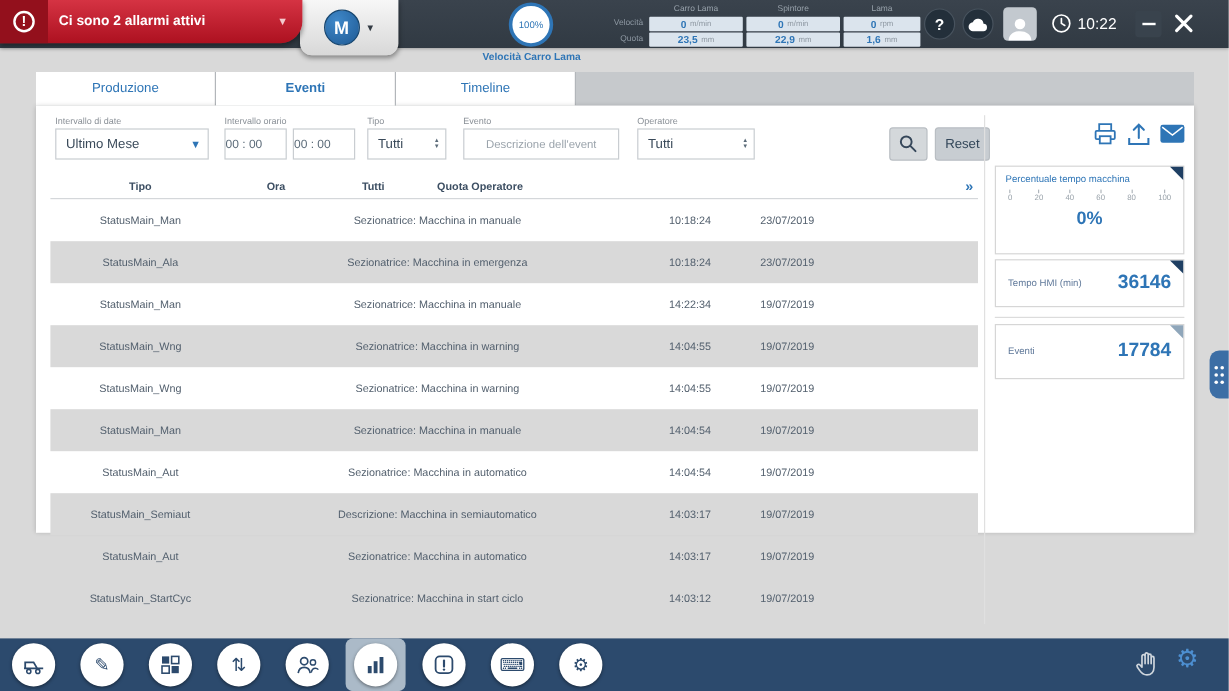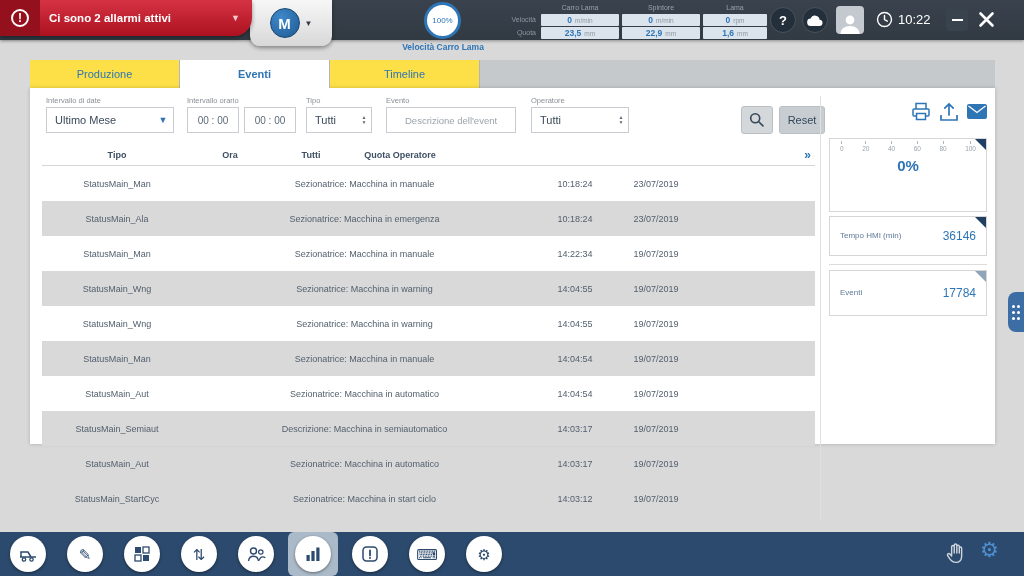--- a/index.html
+++ b/index.html
@@ -34,31 +34,31 @@
   .avatar{position:absolute;left:836px;top:6px;width:28px;height:28px;background:#c3c9cf;border-radius:4px;display:flex;align-items:flex-end;justify-content:center;overflow:hidden;cursor:pointer;z-index:21}
   .clockw{position:absolute;left:876px;top:11px;display:flex;align-items:center;gap:5px;z-index:21}
   .clock-txt{color:#fff;font-size:13px}
   .minbox{position:absolute;left:946px;top:9px;width:22px;height:22px;background:#39434d;border-radius:3px;display:flex;align-items:center;justify-content:center;cursor:pointer;z-index:21}
   .minbar{width:11px;height:2.5px;background:#fff}
   .closebtn{position:absolute;left:978px;top:11px;cursor:pointer;z-index:21}
 
   
   .tabband{position:absolute;left:30px;top:60px;width:965px;height:28px;background:#c6c9cc;z-index:5}
   .tab{position:absolute;top:60px;height:28px;width:150px;display:flex;align-items:center;justify-content:center;font-size:11px;color:#2e75b6;cursor:pointer;z-index:6;border-right:1px solid #b2b6ba}
-  .tab.inactive{background:#fde047}
+  .tab.inactive{background:#ffffff}
   .tab.active{background:#fff;font-weight:bold;z-index:7}
 
   
   .content{position:absolute;left:30px;top:88px;width:965px;height:356px;background:#fff;box-shadow:0 0 4px rgba(0,0,0,.2);z-index:6}
   .flabel{position:absolute;font-size:7.5px;color:#8a9097}
   .ctrl{position:absolute;height:26px;background:#fff;border:1px solid #c9cdd1;display:flex;align-items:center;font-size:11px;color:#3a4a5a;cursor:pointer}
   .ctrl .val{flex:1;padding-left:8px;white-space:nowrap;overflow:hidden}
   .caret-dd{width:20px;text-align:center;color:#2e75b6;font-size:9px}
   .spin{width:14px;display:flex;flex-direction:column;align-items:center;justify-content:center;color:#5a6a78;font-size:5px;line-height:5px}
-  .timebox{justify-content:center;color:#5a6a78;font-size:10px;cursor:text}
+  .timebox{color:#5a6a78;font-size:10px;cursor:text}
   input.evt{position:absolute;height:26px;border:1px solid #c9cdd1;font-size:9.5px;padding:0 18px;color:#3a4a5a;font-family:"Liberation Sans",sans-serif}
   input.evt::placeholder{color:#9aa3ab}
   .sqbtn{position:absolute;height:28px;border:1px solid #b9bec3;border-radius:3px;background:#d4d8db;display:flex;align-items:center;justify-content:center;cursor:pointer;font-size:11px;color:#33475a}
 
   
   .tablewrap{position:absolute;left:12px;top:56px;width:773px}
   .thead{display:flex;align-items:center;height:22px;border-bottom:1px solid #d4d7da;font-size:9px;font-weight:bold;color:#3d4f63}
   .trow{display:flex;align-items:center;height:35px;font-size:9px;color:#53606e;cursor:pointer}
   .trow.alt{background:#d9d9d9}
   .td{text-align:center;overflow:hidden;white-space:nowrap}
@@ -71,21 +71,21 @@
   .card{position:absolute;left:799px;width:158px;background:#fff;border:1px solid #d6d6d6}
   .fold{position:absolute;top:0;right:0;width:0;height:0;border-left:11px solid transparent;border-top:11px solid #1f3f63;cursor:pointer}
   .fold.light{border-top-color:#8fa6ba}
   .card-title{font-size:8px;color:#2e75b6;padding:6px 8px 2px}
   .scale{display:flex;justify-content:space-between;margin:2px 10px 0;}
   .scale span{font-size:6.5px;color:#9aa3ab;text-align:center}
   .scale span::before{content:"";display:block;width:1px;height:3px;background:#b0b6bc;margin:0 auto 1px}
   .bigval{font-size:15px;font-weight:bold;color:#2e75b6;text-align:center;margin-top:5px}
   .kpirow{display:flex;align-items:center;height:100%;padding:0 10px}
   .kpilab{flex:1;font-size:8px;color:#60799a;line-height:1.25}
-  .kpival{font-size:12px;font-weight:normal;color:#2e75b6}
+  .kpival{font-size:16px;font-weight:bold;color:#2e75b6}
   .hline{position:absolute;left:799px;width:158px;height:1px;background:#dcdcdc}
 
   
   .handle{position:absolute;right:0;top:292px;width:16px;height:40px;background:#3c6ea5;border-radius:8px 0 0 8px;z-index:15;cursor:pointer;display:flex;align-items:center;justify-content:center}
   .dots{width:3px;height:3px;background:#fff;border-radius:50%;box-shadow:5px 0 0 #fff,0 6px 0 #fff,5px 6px 0 #fff,0 12px 0 #fff,5px 12px 0 #fff;margin:-12px 0 0 -5px}
 
   
   .bbar{position:absolute;left:0;bottom:0;width:1024px;height:44px;background:#2c4a6d;z-index:20}
   .halo{position:absolute;left:288px;top:0;width:50px;height:44px;background:#b9c6d2;border-radius:6px;opacity:.9}
   .tbtn{position:absolute;top:4px;width:36px;height:36px;border-radius:50%;background:#fff;box-shadow:0 1px 3px rgba(0,0,0,.45);display:flex;align-items:center;justify-content:center;cursor:pointer}
@@ -349,20 +349,21 @@
   </div>
   <div class="iconbtn" style="left:935px">
     <svg width="22" height="17" viewBox="0 0 22 17">
         <rect x="1" y="1" width="20" height="15" rx="2" fill="#2e75b6"></rect>
         <path d="M2.5 3l8.5 6.5L19.5 3" stroke="#fff" stroke-width="1.3" fill="none"></path>
       </svg>
   </div>
 
   <div class="card" style="top:50px;height:74px">
     <div class="fold"></div>
+    <div class="card-title">Percentuale tempo macchina</div>
     <div class="scale">
       <span>0</span>
       <span>20</span>
       <span>40</span>
       <span>60</span>
       <span>80</span>
       <span>100</span>
     </div>
     <div class="bigval">0%</div>
   </div>

